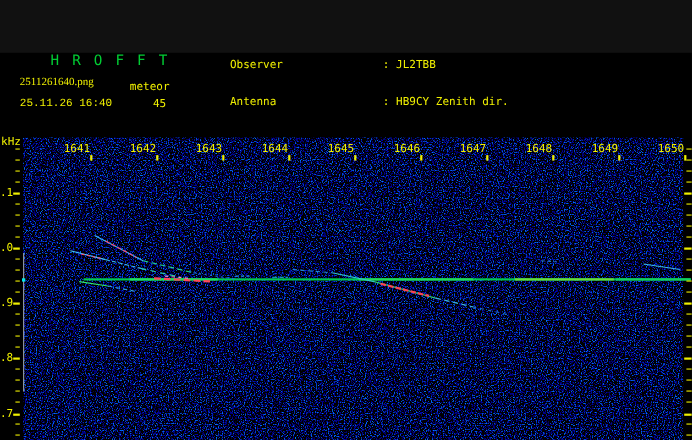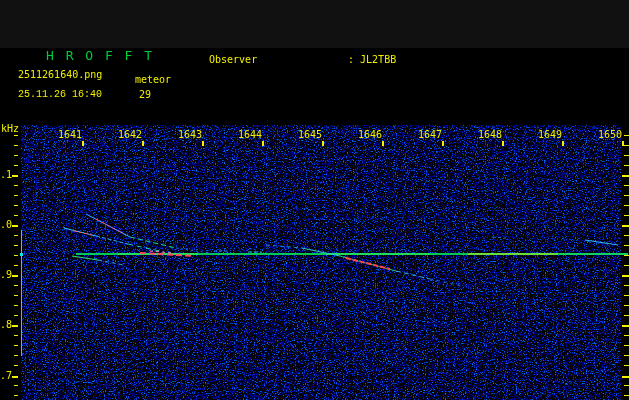--- a/index.html
+++ b/index.html
@@ -18,26 +18,27 @@
   .noise-svg{position:absolute;left:21px;top:77px;}
   #plot-svg{position:absolute;left:0;top:0;}
   #plot-svg text{font-family:"DejaVu Sans Mono",monospace;font-size:10px;}
 </style>
 </head>
 <body>
 
 <div class="screen">
 
   <div class="hdr-title">H R O F F T</div>
-  <div class="hdr-text" style="left:18px;top:21px;">2511261640.png</div>
-  <div class="hdr-text" style="left:135px;top:26px;text-align:center;">meteor</div>
+  <div class="hdr-text" style="left:18px;top:21px;font-family:Liberation Serif, serif;">2511261640.png</div>
+  <div class="hdr-text" style="left:118px;top:26px;text-align:center;">meteor</div>
   <div class="hdr-text" style="left:18px;top:41px;font-family:Liberation Mono, monospace;">25.11.26 16:40</div>
-  <div class="hdr-text" style="left:139px;top:41px;">29</div>
+  <div class="hdr-text" style="left:139px;top:41px;">45</div>
 
   <div class="info-row" style="top:6px;"><span class="lbl">Observer</span><span>: </span><span>JL2TBB</span></div>
+  <div class="info-row" style="top:39px;"><span class="lbl">Antenna</span><span>: </span><span>HB9CY Zenith dir.</span></div>
 
   <svg class="noise-svg" width="600" height="323">
     <filter id="nf" x="0" y="0" width="100%" height="100%">
       <feTurbulence type="fractalNoise" baseFrequency="0.9" numOctaves="2" seed="3" stitchTiles="stitch"></feTurbulence>
       <feColorMatrix type="matrix" values="0 0 0 0 0  0.9 0 0 0 -0.55  3.2 0.6 0 0 -1.9  0 0 0 0 1"></feColorMatrix>
     </filter>
     <filter id="nf2" x="0" y="0" width="100%" height="100%">
       <feTurbulence type="fractalNoise" baseFrequency="0.5 0.9" numOctaves="2" seed="8" stitchTiles="stitch"></feTurbulence>
       <feColorMatrix type="matrix" values="0 0 0 0 0  1.6 0 0 0 -0.7  3 0 0 0 -1.2  0 0 0 0 1"></feColorMatrix>
     </filter>

